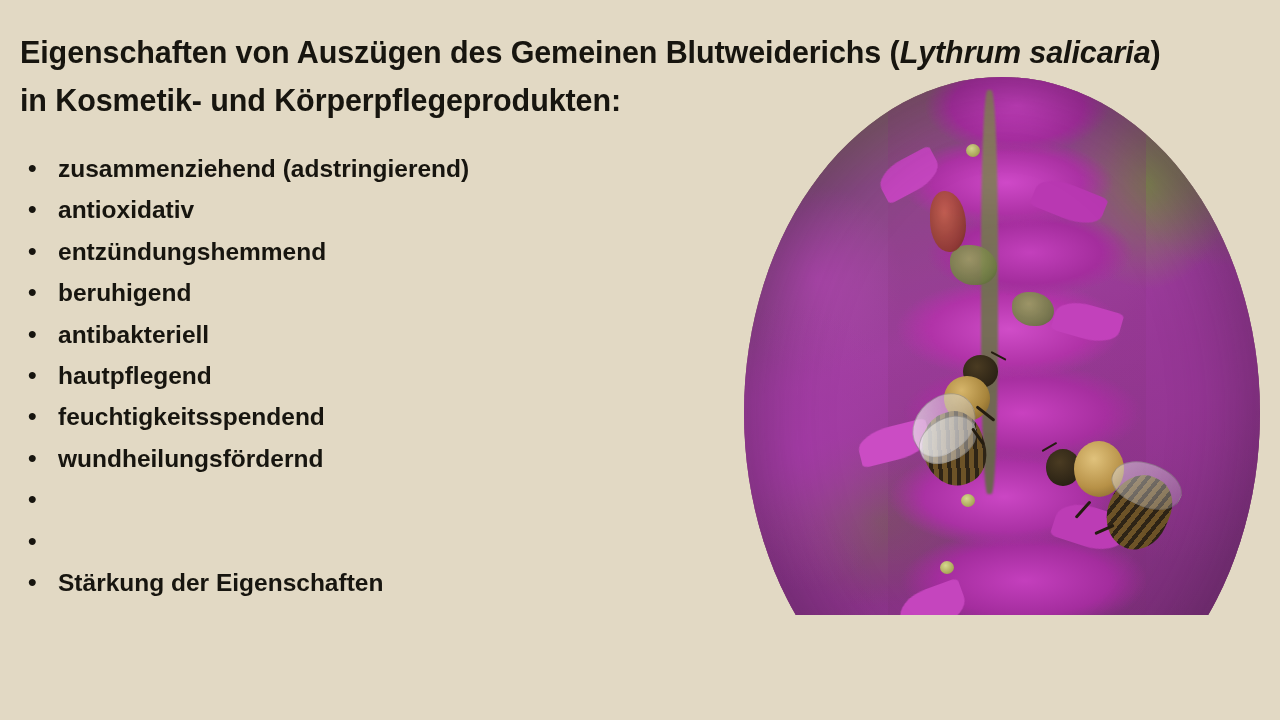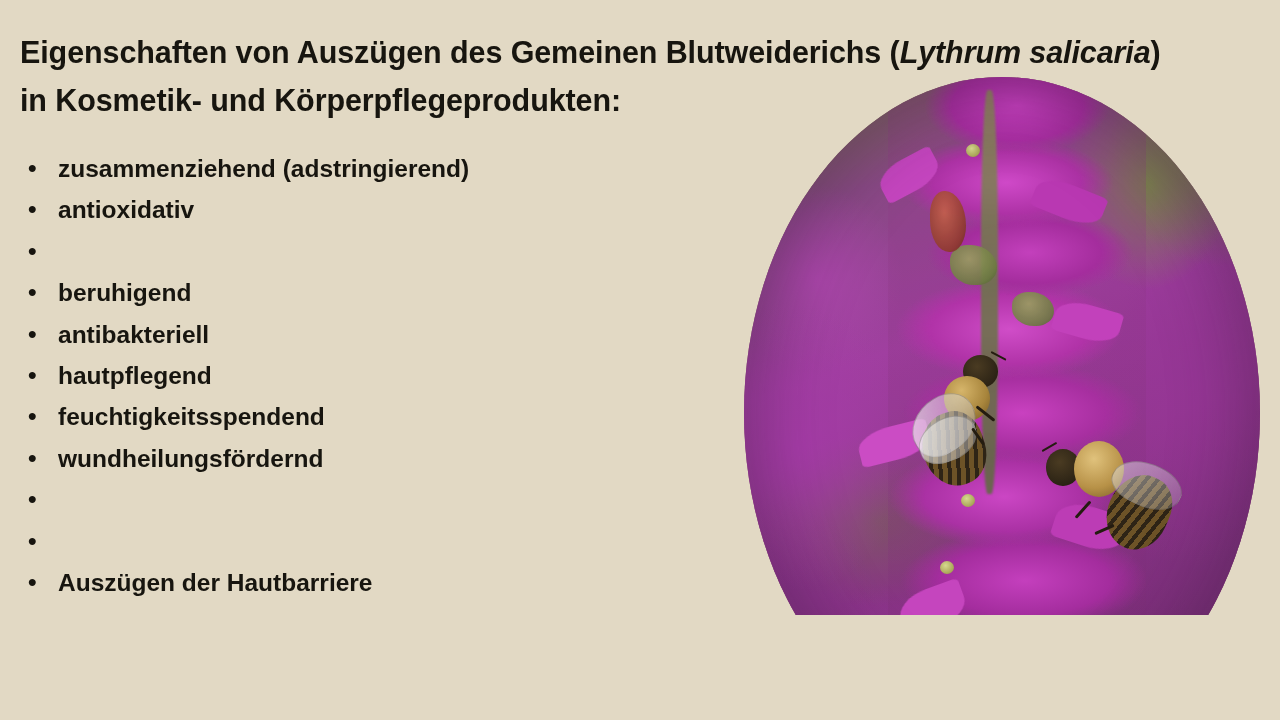--- a/index.html
+++ b/index.html
@@ -213,20 +213,21 @@
     <li class="bullet-item">
       <span class="bullet-marker">•</span>
       <span>zusammenziehend (adstringierend)</span>
     </li>
     <li class="bullet-item">
       <span class="bullet-marker">•</span>
       <span>antioxidativ</span>
     </li>
     <li class="bullet-item">
       <span class="bullet-marker">•</span>
+      <span>entzündungshemmend</span>
     </li>
     <li class="bullet-item">
       <span class="bullet-marker">•</span>
       <span>beruhigend</span>
     </li>
     <li class="bullet-item">
       <span class="bullet-marker">•</span>
       <span>antibakteriell</span>
     </li>
     <li class="bullet-item">
@@ -242,21 +243,21 @@
       <span>wundheilungsfördernd</span>
     </li>
     <li class="bullet-item">
       <span class="bullet-marker">•</span>
     </li>
     <li class="bullet-item">
       <span class="bullet-marker">•</span>
     </li>
     <li class="bullet-item">
       <span class="bullet-marker">•</span>
-      <span>Auszügen der Hautbarriere</span>
+      <span>Stärkung der Eigenschaften</span>
     </li>
     <li class="bullet-item">
       <span class="bullet-marker">•</span>
     </li>
     <li class="bullet-item">
       <span class="bullet-marker">•</span>
     </li>
   </ul>
 
   <div class="photo-oval">

